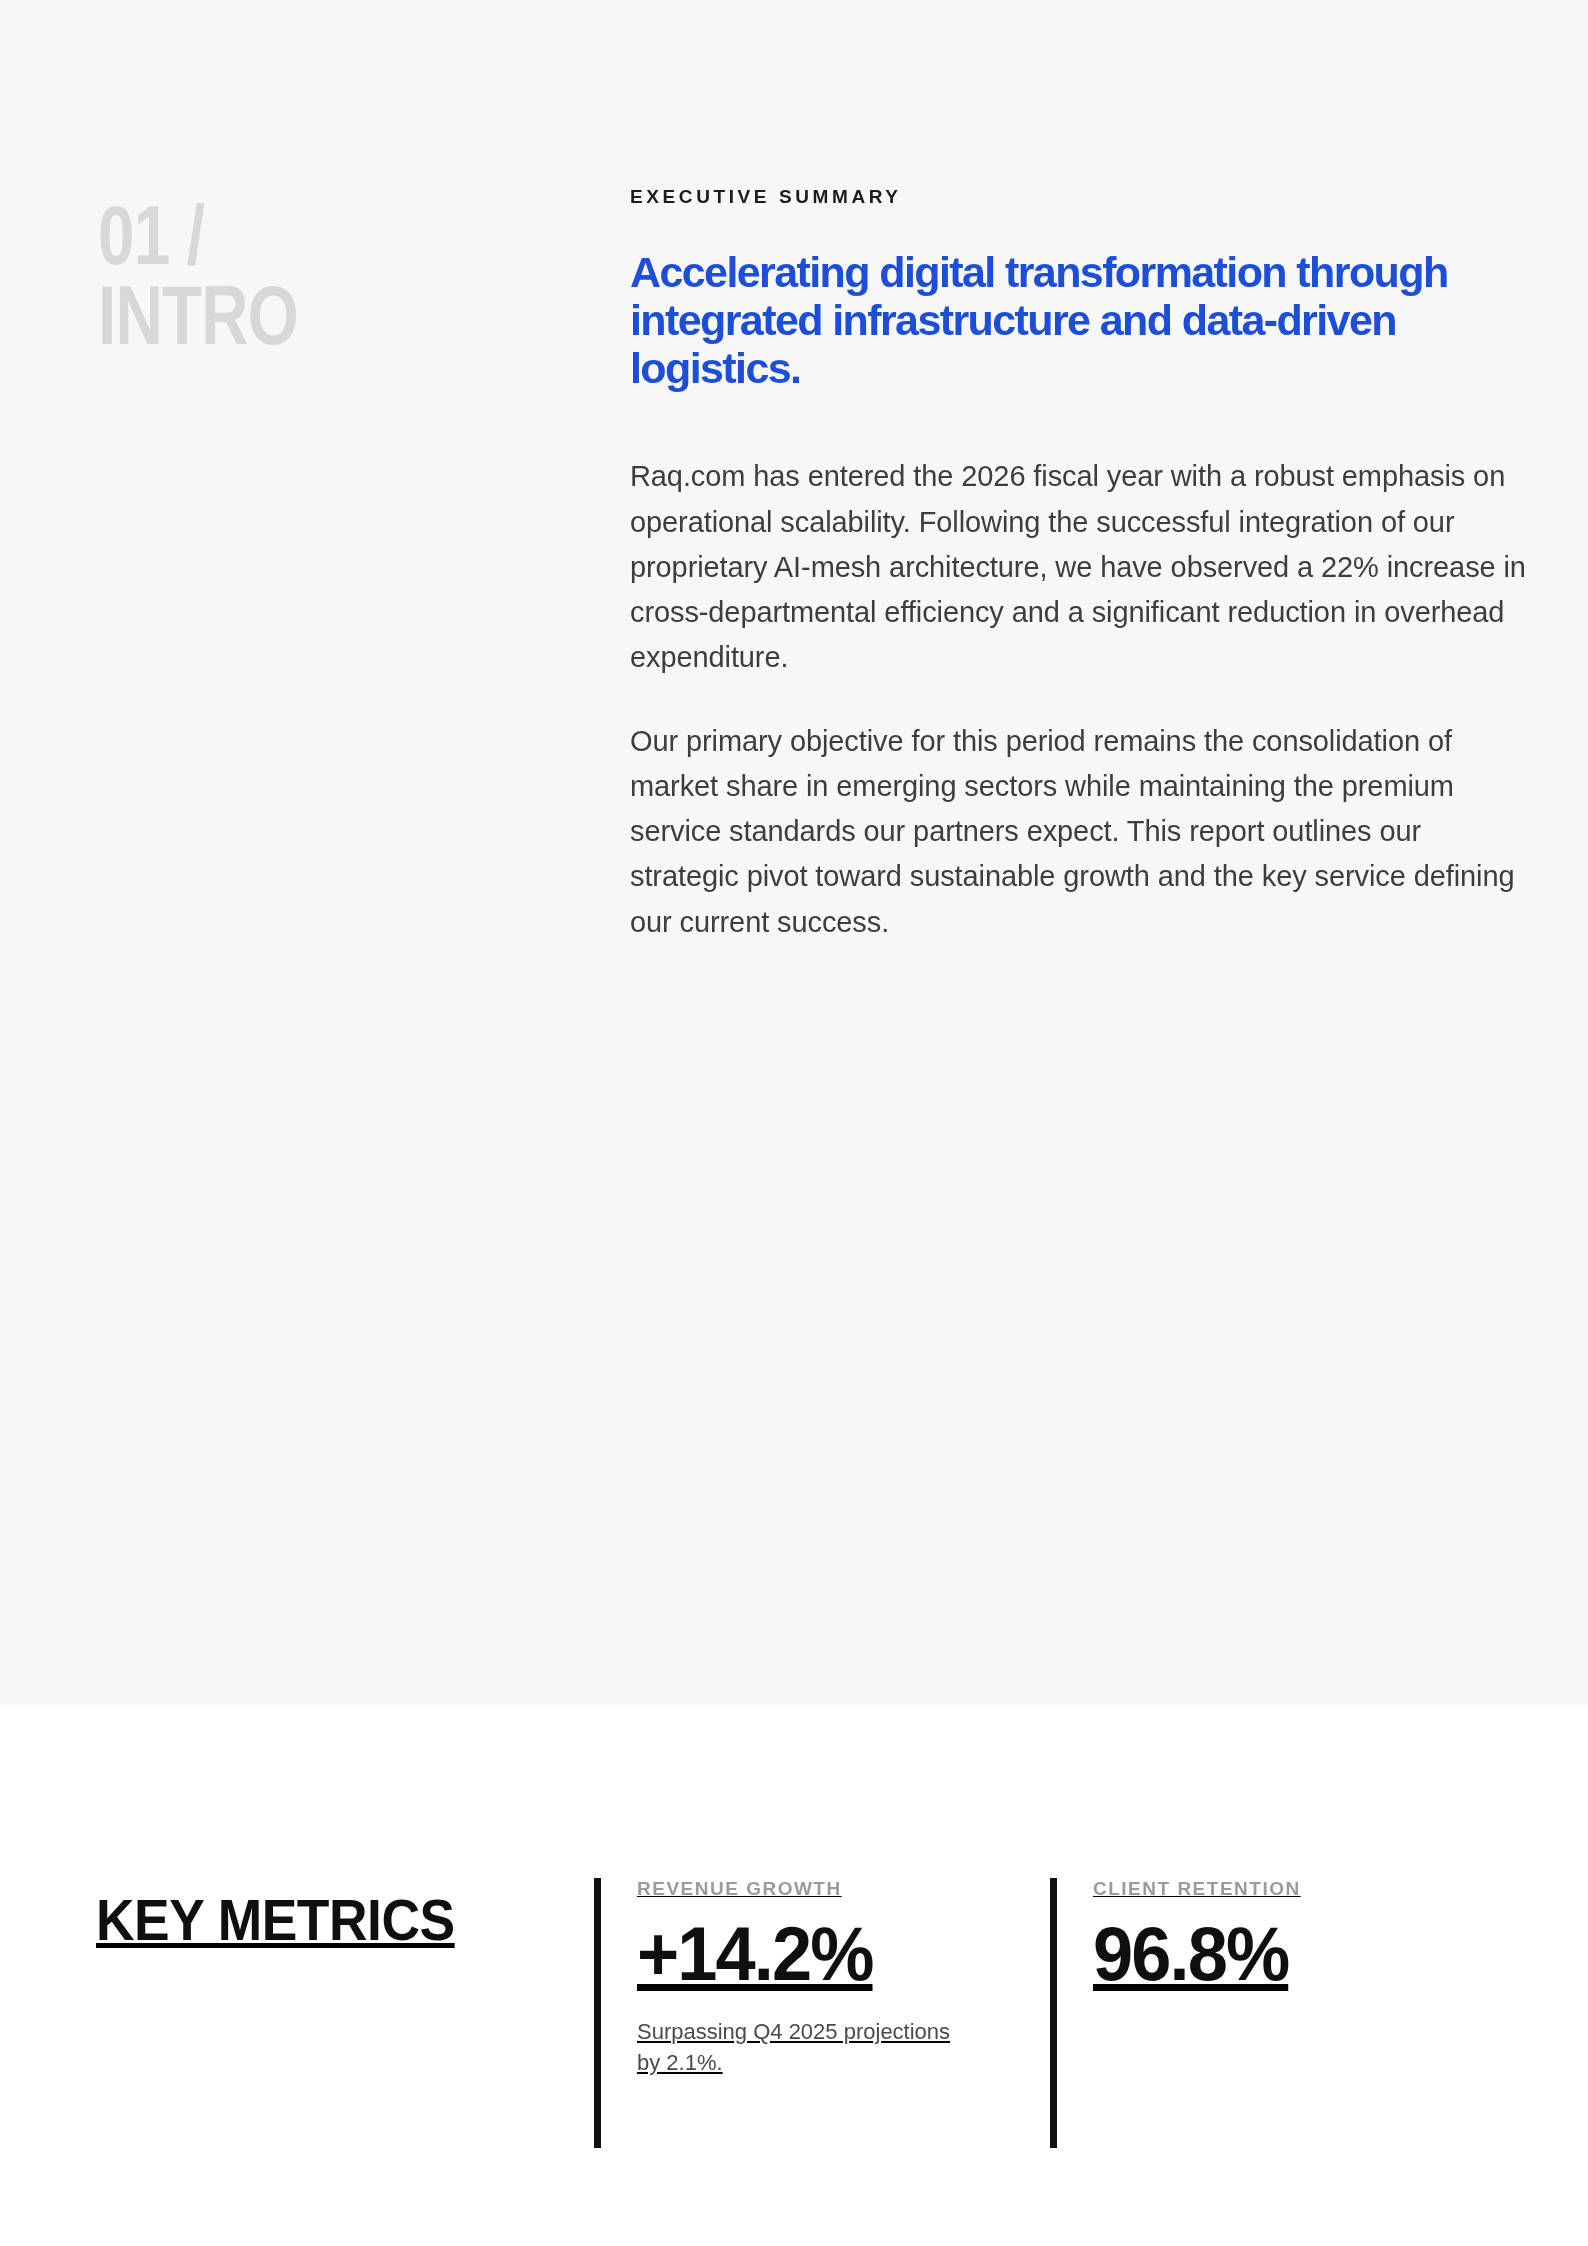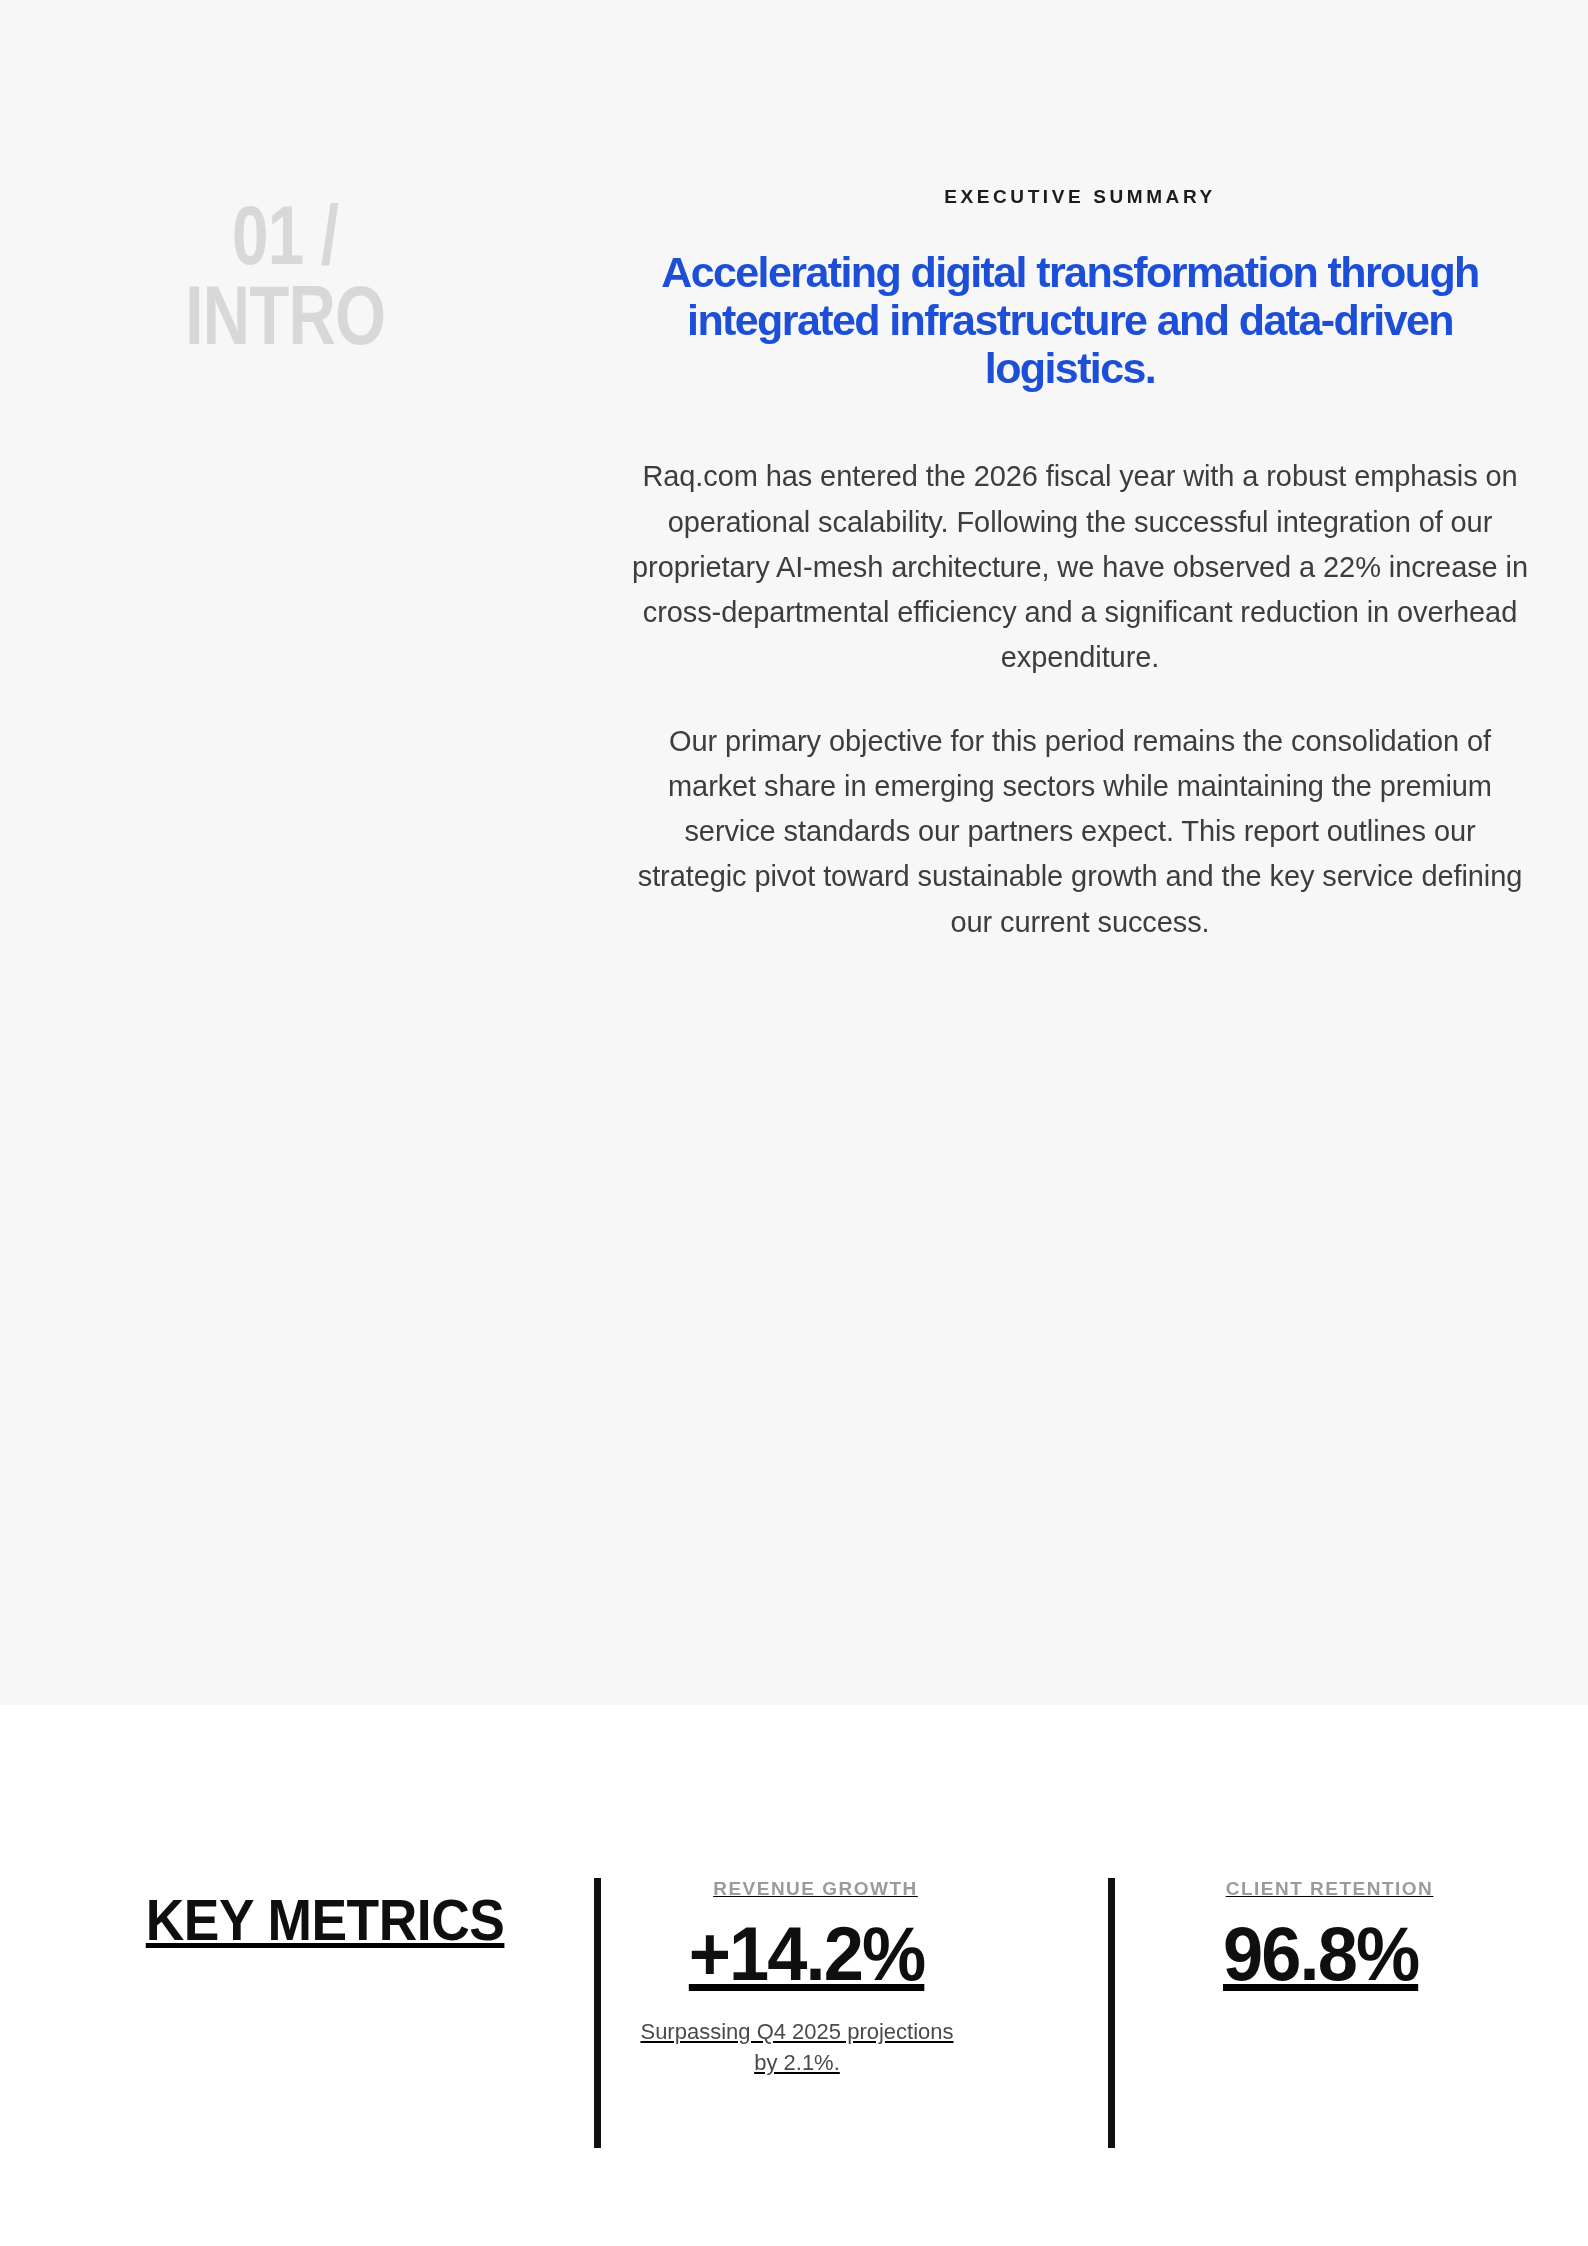--- a/index.html
+++ b/index.html
@@ -13,21 +13,20 @@
     font-family: "Liberation Sans", sans-serif;
     -webkit-font-smoothing: antialiased;
     overflow: hidden;
   }
   .page {
     position: relative;
     width: 1588px;
     height: 2246px;
     display: flex;
     flex-direction: column;
-    text-align: center;
   }
 
   
   .intro-section {
     background: #f7f7f7;
     height: 1705px;
     box-sizing: border-box;
     padding: 0;
     position: relative;
   }
@@ -120,21 +119,21 @@
   }
 
   .metric {
     border-left: 7px solid #111111;
     padding-left: 36px;
     flex: 0 0 auto;
     width: 400px;
     box-sizing: border-box;
     min-height: 270px;
   }
-  .metric + .metric { margin-left: 114px; }
+  .metric + .metric { margin-left: 56px; }
 
   .metric-label {
     font-size: 19px;
     font-weight: 700;
     letter-spacing: 1.5px;
     color: #9b9b9b;
     text-transform: uppercase;
     margin-bottom: 16px;
   }
 

